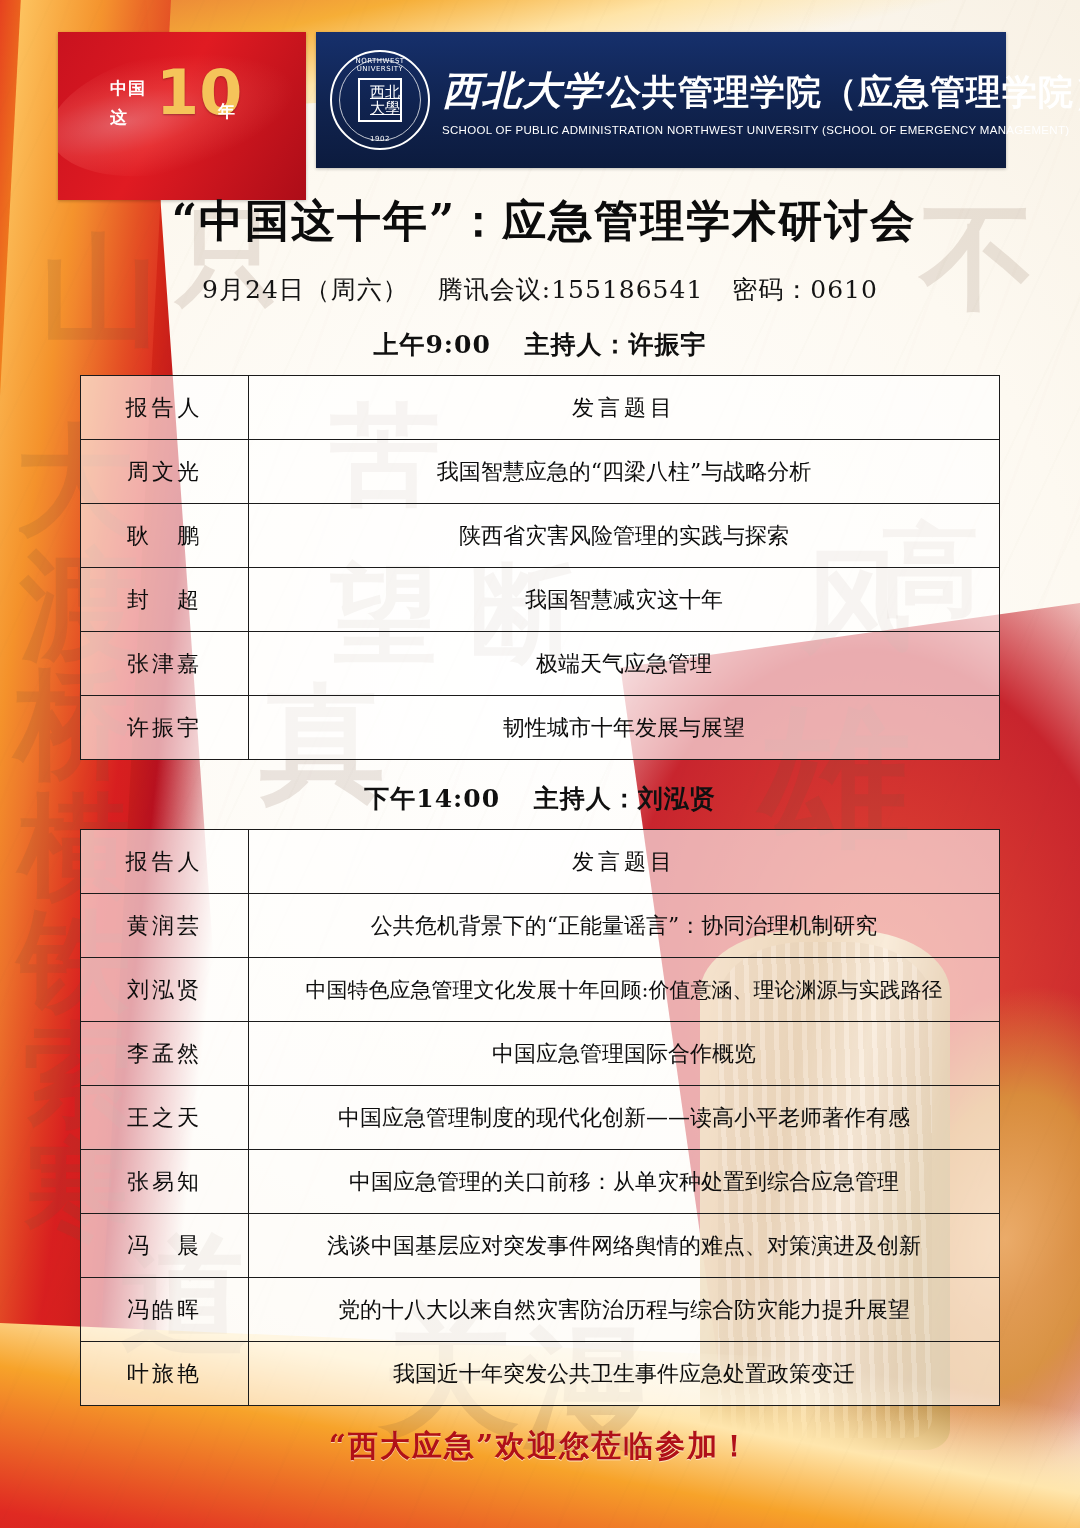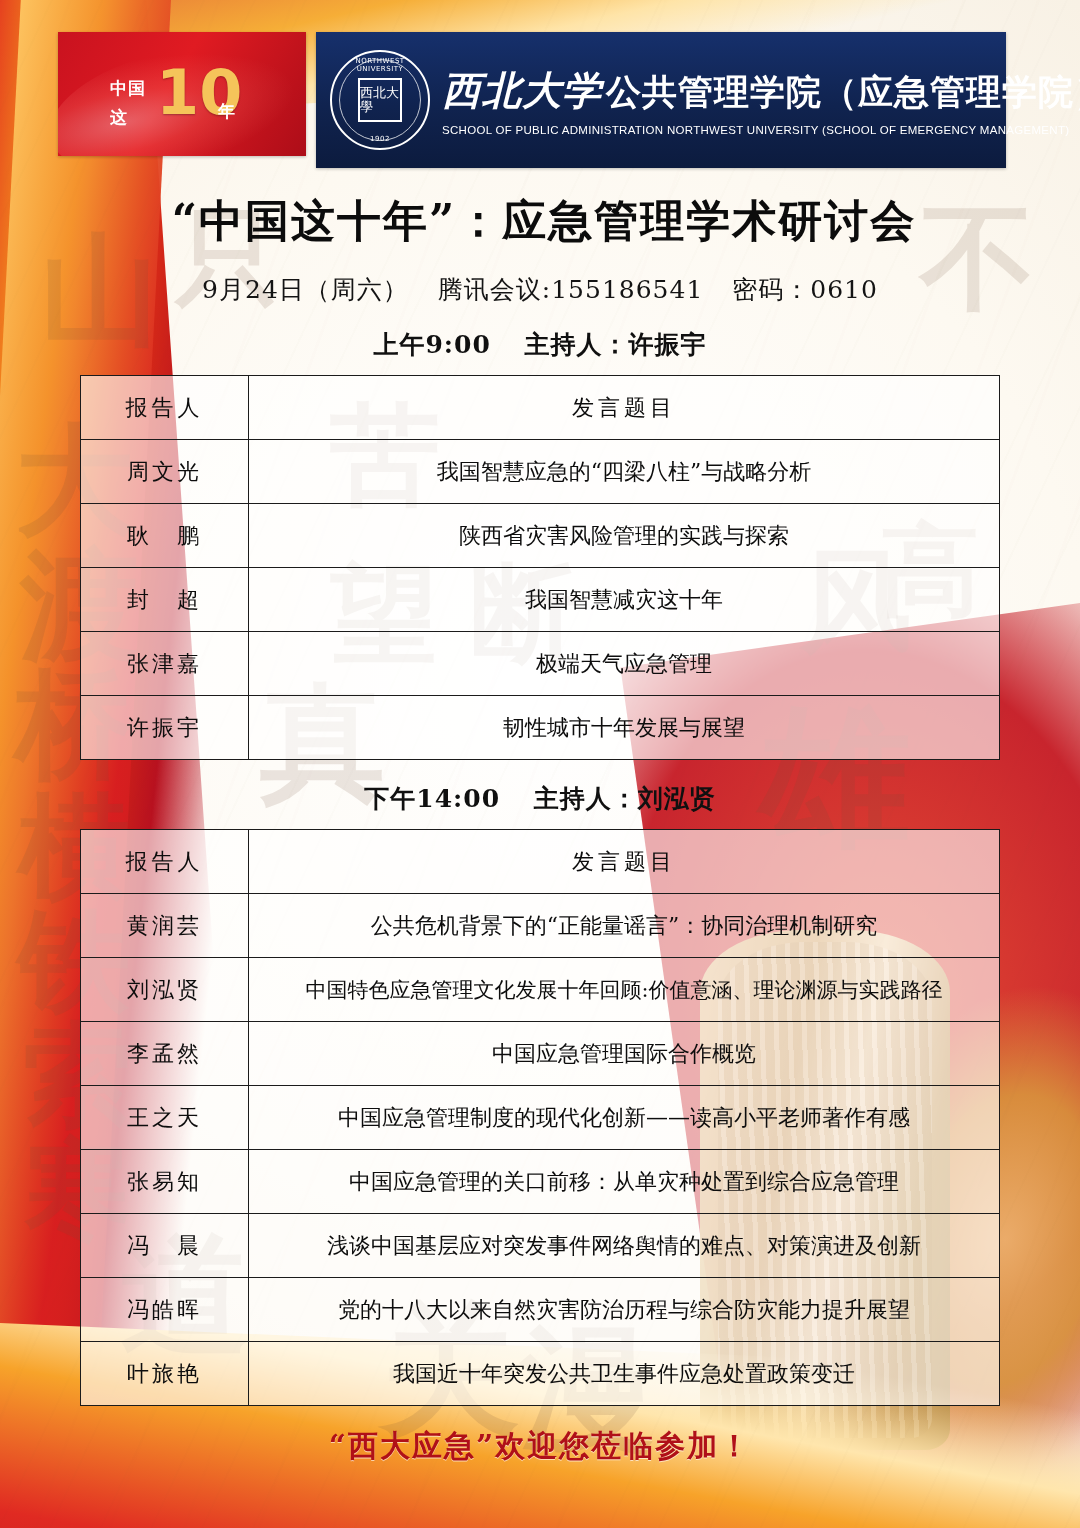--- a/index.html
+++ b/index.html
@@ -111,21 +111,21 @@
   
   .header {
     position: absolute;
     top: 32px; left: 58px;
     display: flex;
     align-items: stretch;
     gap: 10px;
     z-index: 5;
   }
   .logo-red {
-    width: 248px; height: 124px;
+    width: 248px; height: 168px;
     background: linear-gradient(120deg, #c9121f 0%, #e01b22 45%, #ad0d18 100%);
     position: relative;
     overflow: hidden;
     box-shadow: 0 1px 3px rgba(0,0,0,.25);
   }
   .logo-red .swoosh {
     position: absolute;
     width: 250px; height: 120px;
     left: -10px; top: 20px;
     border-radius: 50%;
@@ -185,27 +185,28 @@
     border-radius: 50%;
     border: 1px solid rgba(255,255,255,.75);
   }
   .seal .seal-core {
     position: absolute;
     left: 50%; top: 50%;
     transform: translate(-50%,-50%);
     width: 40px; height: 40px;
     border: 2px solid #fff;
     color: #fff;
-    font-size: 13px;
+    font-size: 15px;
     line-height: 1.1;
     display: flex;
     align-items: center;
     justify-content: center;
-    text-align: left;
-    font-family: "DejaVu Serif", serif;
+    text-align: right;
+    font-family: "DejaVu Serif", serif;
+    text-decoration: underline;
   }
   .seal .seal-ring-text {
     position: absolute;
     left: 0; right: 0; top: 5px;
     text-align: center;
     color: #fff;
     font-size: 7px;
     letter-spacing: .5px;
     font-family: "DejaVu Sans", sans-serif;
   }

